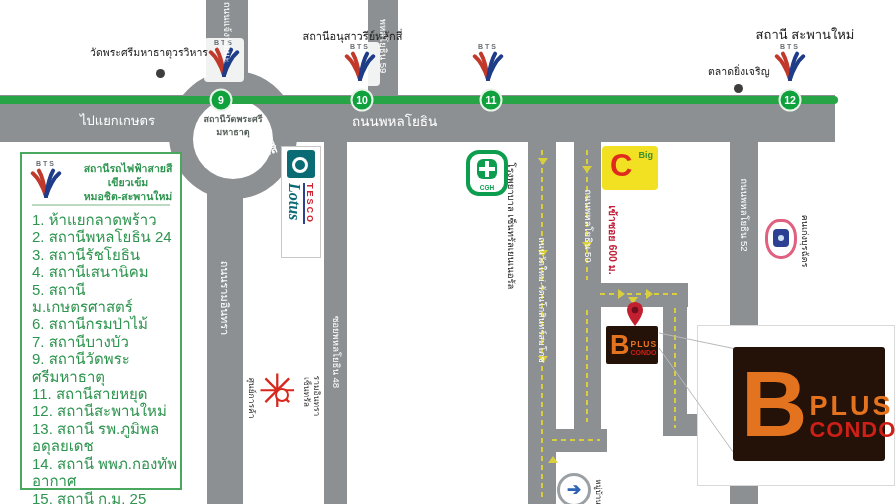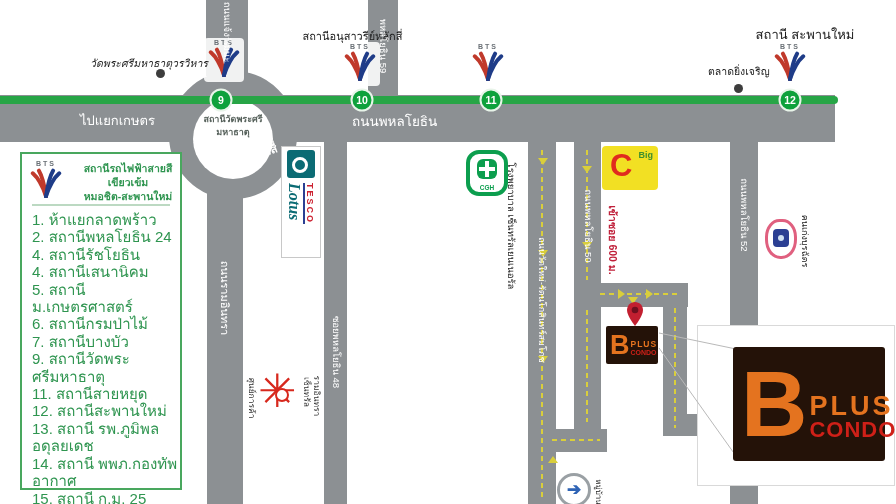--- a/index.html
+++ b/index.html
@@ -157,21 +157,21 @@
     <svg width="34" height="30" viewBox="0 0 36 34">
       <g fill="none" stroke-linecap="round" stroke-width="4.5">
         <path d="M18 32 C14 20 10 12 3 6" stroke="#c0392b"></path>
           <path d="M18 32 C16 18 13 8 10 3" stroke="#c0392b"></path>
         <path d="M18 32 C20 18 23 8 26 3" stroke="#1f3c88"></path>
           <path d="M18 32 C22 20 26 12 33 6" stroke="#1f3c88"></path>
       </g>
       </svg>
   </div>
 
-  <div class="lbl" style="left:90px;top:55px;width:118px;text-align:center;font-size:10.5px;font-style:italic;">วัดพระศรีมหาธาตุวรวิหาร</div>
+  <div class="lbl" style="left:90px;top:44px;width:118px;text-align:center;font-size:10.5px;">วัดพระศรีมหาธาตุวรวิหาร</div>
   <div class="dot" style="left:156px;top:69px;"></div>
   <div class="lbl" style="left:270px;top:27px;width:165px;text-align:center;font-size:11px;">สถานีอนุสาวรีย์หลักสี่</div>
   <div class="lbl" style="left:750px;top:24px;width:110px;text-align:center;font-size:13px;">สถานี สะพานใหม่</div>
   <div class="lbl" style="left:708px;top:63px;font-size:10.5px;">ตลาดยิ่งเจริญ</div>
   <div class="dot" style="left:734px;top:84px;"></div>
   <div class="wlbl" style="left:80px;top:110px;font-size:13px;">ไปแยกเกษตร</div>
   <div class="wlbl" style="left:352px;top:110px;font-size:13.5px;">ถนนพหลโยธิน</div>
 
   <div class="lbl" style="left:193px;top:113px;width:80px;text-align:center;font-size:9px;font-weight:bold;color:#55605a;line-height:13px;z-index:5;">
     <div>สถานีวัดพระศรี</div>
@@ -266,21 +266,21 @@
     </div>
     <div class="hd">
       <div>สถานีรถไฟฟ้าสายสีเขียวเข้ม</div>
       <div>หมอชิต-สะพานใหม่</div>
     </div>
     <div class="div"></div>
     <div class="items">
 
     <div>1. ห้าแยกลาดพร้าว</div>
         <div>2. สถานีพหลโยธิน 24</div>
-        <div>4. สถานีรัชโยธิน</div>
+        <div>3. สถานีรัชโยธิน</div>
         <div>4. สถานีเสนานิคม</div>
         <div>5. สถานี ม.เกษตรศาสตร์</div>
         <div>6. สถานีกรมป่าไม้</div>
         <div>7. สถานีบางบัว</div>
         <div>9. สถานีวัดพระศรีมหาธาตุ</div>
         <div>11. สถานีสายหยุด</div>
         <div>12. สถานีสะพานใหม่</div>
         <div>13. สถานี รพ.ภูมิพลอดุลยเดช</div>
         <div>14. สถานี พพภ.กองทัพอากาศ</div>
         <div>15. สถานี ก.ม. 25</div>

